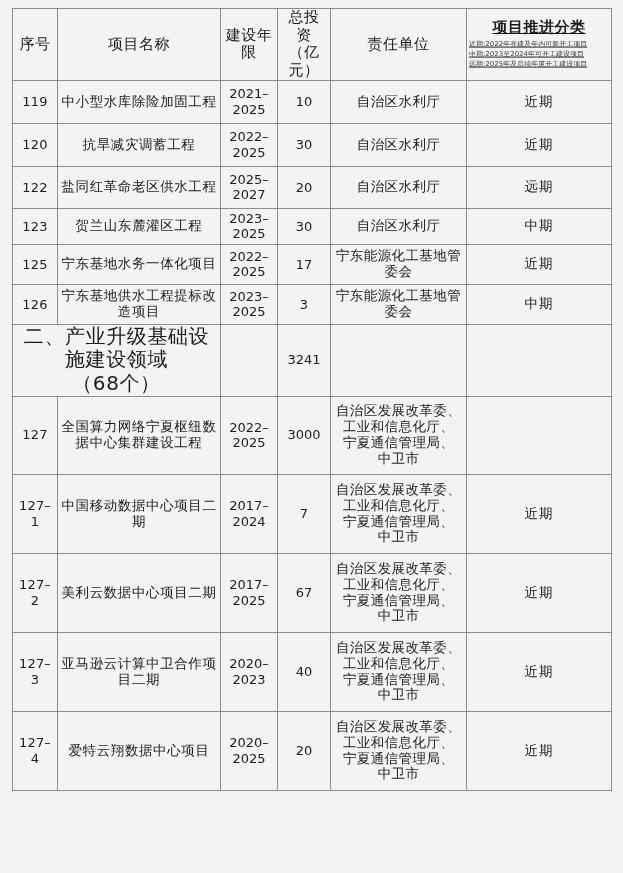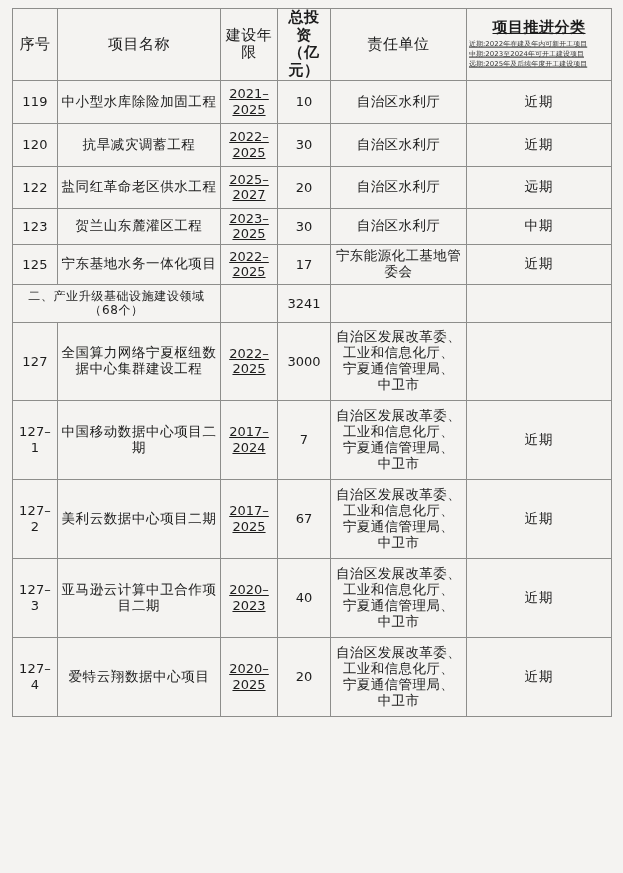--- a/index.html
+++ b/index.html
@@ -47,33 +47,33 @@
     display:block;font-size:15px;font-weight:bold;letter-spacing:.5px;
     margin-bottom:2px;
   }
   .hdr-class .h-note{
     display:block;font-size:7px;font-weight:normal;line-height:1.45;
     text-align:left;letter-spacing:0;color:#3a3a3a;
     transform:scaleY(.95);transform-origin:left top;
     white-space:nowrap;
   }
   .hdr-stack{display:block;}
-  .hdr-stack span{display:block;font-weight:bold;}
+  .hdr-stack span{display:block;}
 
   tbody td{font-size:13.5px;}
   td.c-no-cell{font-size:13px;letter-spacing:.2px;}
   td.name-cell{text-align:left;font-size:13.5px;letter-spacing:.6px;padding-left:6px;}
   td.years-cell{font-size:13px;line-height:1.25;}
-  td.years-cell span{display:block;text-decoration:underline;}
+  td.years-cell span{display:block;}
   td.invest-cell{font-size:13px;}
   td.unit-cell{font-size:13.5px;letter-spacing:.4px;line-height:1.3;}
   td.unit-cell span{display:block;}
   td.class-cell{font-size:13.5px;letter-spacing:1px;}
   td.section-cell{
-    text-align:center;font-size:12px;letter-spacing:.6px;line-height:1.3;
+    text-align:center;font-size:20px;letter-spacing:.6px;line-height:1.3;
   }
   td.section-cell span{display:block;}
 </style>
 </head>
 <body>
 
 <div id="sheet">
   <table class="doc">
     <colgroup>
       <col class="c-no">
@@ -163,20 +163,34 @@
             <span>2022–</span>
             <span>2025</span>
           </td>
           <td class="invest-cell">17</td>
           <td class="unit-cell">
             <span>宁东能源化工基地管</span>
             <span>委会</span>
           </td>
           <td class="class-cell">近期</td>
         </tr>
+        <tr style="height: 40px;">
+          <td class="c-no-cell">126</td>
+          <td class="name-cell">宁东基地供水工程提标改造项目</td>
+          <td class="years-cell">
+            <span>2023–</span>
+            <span>2025</span>
+          </td>
+          <td class="invest-cell">3</td>
+          <td class="unit-cell">
+            <span>宁东能源化工基地管</span>
+            <span>委会</span>
+          </td>
+          <td class="class-cell">中期</td>
+        </tr>
         <tr style="height: 38px;">
           <td colspan="2" class="section-cell">
             <span>二、产业升级基础设施建设领域</span>
             <span>（68个）</span>
           </td>
           <td class="years-cell"></td>
           <td class="invest-cell">3241</td>
           <td class="unit-cell"></td>
           <td class="class-cell"></td>
         </tr>

